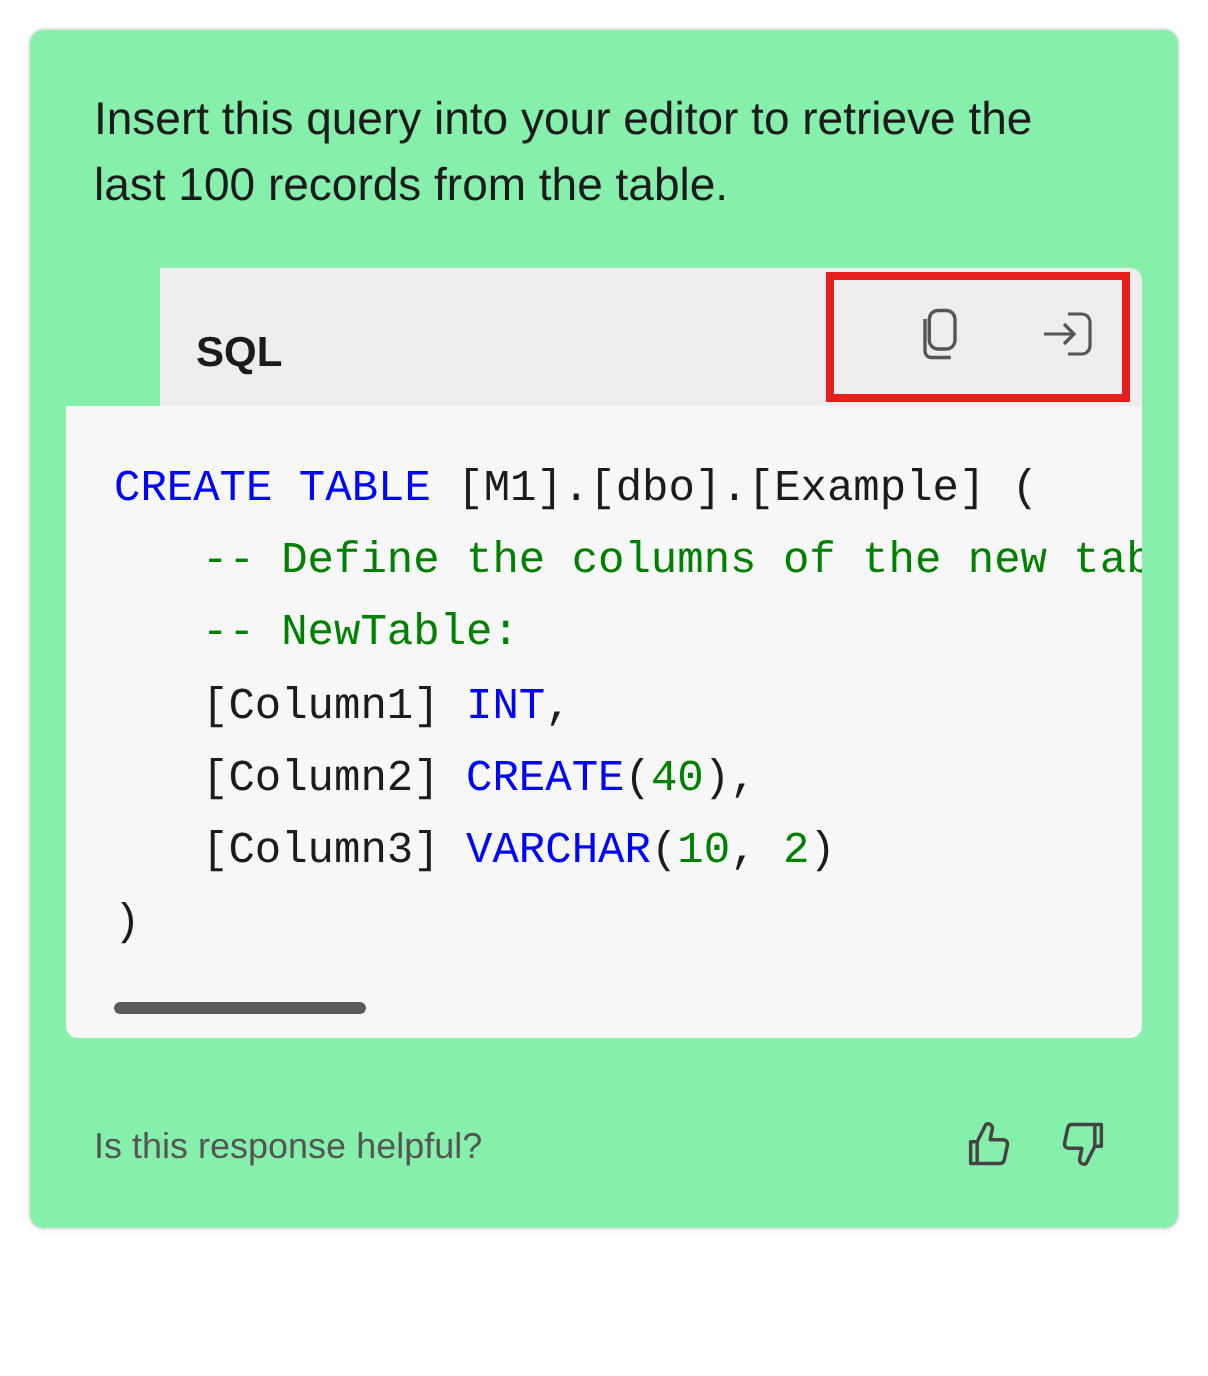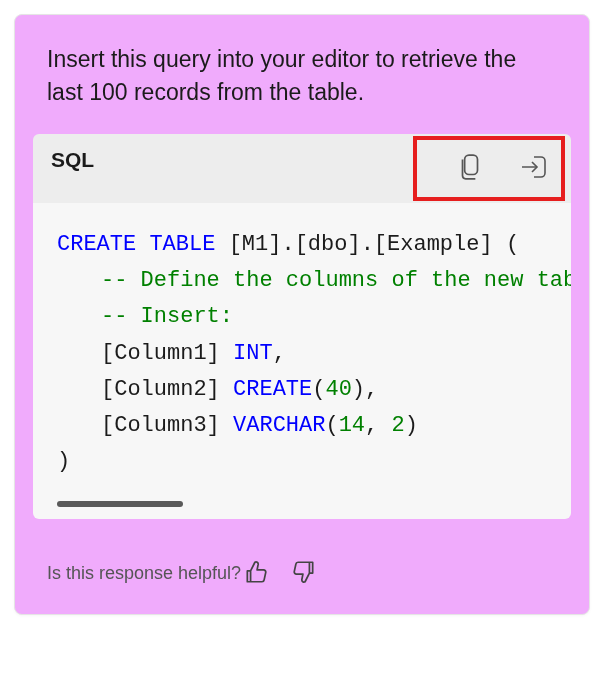--- a/index.html
+++ b/index.html
@@ -7,45 +7,46 @@
       margin: 0;
       padding: 0;
     }
     body {
       font-family: 'Segoe UI', Tahoma, Geneva, Verdana, sans-serif;
       background: #ffffff;
       padding: 14px;
     }
     .card {
       width: 576px;
-      background: #f0abfc;
+      background: #86efac;
       border: 1px solid #e5e5e5;
       border-radius: 8px;
       padding: 28px 0 24px 0;
       box-shadow: 0 1px 3px rgba(0,0,0,0.04);
     }
     .intro-text {
       font-size: 23px;
       line-height: 1.45;
       color: #1b1b1b;
       padding: 0 32px;
       margin-bottom: 24px;
     }
     .code-block {
       margin: 0 18px 0 18px;
       border-radius: 6px;
       overflow: hidden;
     }
     .code-header {
       display: flex;
-      align-items: flex-start;
+      align-items: flex-end;
       justify-content: space-between;
       background: #ededed;
       padding: 14px 18px 14px 18px;
       position: relative;
+      margin-left: 47px;
     }
     .code-lang {
       font-size: 21px;
       font-weight: 600;
       color: #1b1b1b;
     }
     .code-actions {
       display: flex;
       gap: 28px;
       align-items: center;
@@ -99,20 +100,21 @@
       left: 0;
       top: 0;
       height: 6px;
       width: 126px;
       background: #5a5a5a;
       border-radius: 3px;
     }
     .feedback-row {
       display: flex;
       align-items: center;
+      justify-content: space-between;
       padding: 38px 32px 0 32px;
     }
     .feedback-text {
       font-size: 18px;
       color: #555;
     }
     .feedback-icons {
       display: flex;
       gap: 18px;
     }
@@ -151,24 +153,24 @@
             </svg>
           </span>
         </button>
       </div>
       <div class="highlight-box"></div>
     </div>
 
     <div class="code-body">
       <div class="code-content"><span class="kw">CREATE TABLE</span><span class="txt"> [M1].[dbo].[Example] (</span>
 <span class="indent"></span><span class="cm">-- Define the columns of the new tabl</span>
-<span class="indent"></span><span class="cm">-- Insert:</span>
+<span class="indent"></span><span class="cm">-- NewTable:</span>
 <span class="indent"></span><span class="txt">[Column1] </span><span class="kw">INT</span><span class="txt">,</span>
 <span class="indent"></span><span class="txt">[Column2] </span><span class="kw">CREATE</span><span class="txt">(</span><span class="nm">40</span><span class="txt">),</span>
-<span class="indent"></span><span class="txt">[Column3] </span><span class="kw">VARCHAR</span><span class="txt">(</span><span class="nm">14</span><span class="txt">, </span><span class="nm">2</span><span class="txt">)</span>
+<span class="indent"></span><span class="txt">[Column3] </span><span class="kw">VARCHAR</span><span class="txt">(</span><span class="nm">10</span><span class="txt">, </span><span class="nm">2</span><span class="txt">)</span>
 <span class="txt">)</span></div>
       <div class="scrollbar-track">
         <div class="scrollbar-thumb"></div>
       </div>
     </div>
   </div>
 
   <div class="feedback-row">
     <span class="feedback-text">Is this response helpful?</span>
     <div class="feedback-icons">

